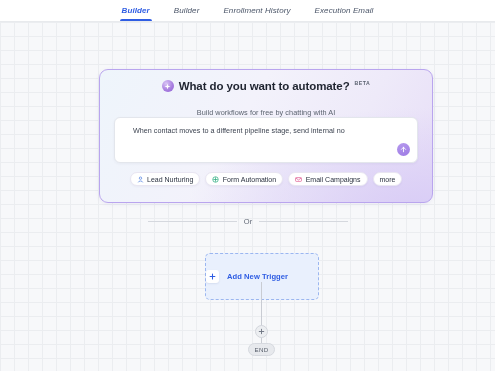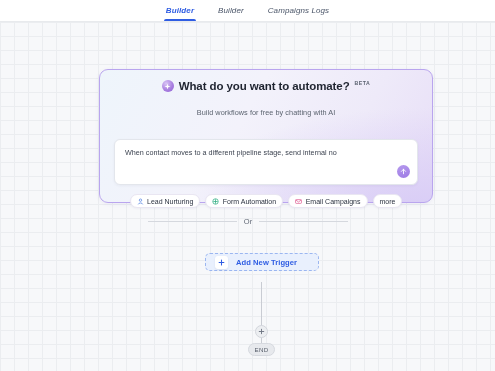--- a/index.html
+++ b/index.html
@@ -112,27 +112,27 @@
     text-align: center;
     font-size: 7.3px;
     color: #5c6470;
     margin-top: 15px;
     letter-spacing: 0.05px;
   }
 
   
   #prompt-box {
     position: relative;
-    margin-top: 22px;
+    margin-top: 0;
     height: 46px;
     background: #ffffff;
     border: 1px solid #e3e6ec;
     border-radius: 6px;
     box-shadow: 0 1px 3px rgba(40,40,80,0.05);
-    padding: 8px 10px;
+    padding: 8px 18px;
   }
   #prompt-text {
     font-size: 7.2px;
     color: #3c4350;
     line-height: 10px;
     letter-spacing: 0.02px;
     display: block;
     white-space: nowrap;
     overflow: hidden;
   }
@@ -185,28 +185,27 @@
   }
   .or-line { flex: 1; height: 1px; background: #d5d8de; }
   #or-text { font-size: 7.5px; color: #616875; }
 
   
   #trigger-node {
     position: absolute;
     left: 205px;
     top: 231px;
     width: 114px;
-    height: 18px;
+    height: 47px;
     border: 1px dashed #9bb6f0;
     border-radius: 5px;
     background: #e9f0fd;
     display: flex;
     align-items: center;
     gap: 8px;
-    padding-left: 9px;
     cursor: pointer;
   }
   #trigger-plus {
     width: 13px; height: 13px;
     background: #ffffff;
     border-radius: 3px;
     display: flex; align-items: center; justify-content: center;
     box-shadow: 0 1px 2px rgba(40,60,130,0.10);
     flex: 0 0 auto;
   }
@@ -258,21 +257,24 @@
 <body>
 
 <div id="topnav">
   <div class="nav-tab active">
     <span>Builder</span>
   </div>
   <div class="nav-tab">
     <span>Builder</span>
   </div>
   <div class="nav-tab">
-    <span>Campaigns Logs</span>
+    <span>Enrollment History</span>
+  </div>
+  <div class="nav-tab">
+    <span>Execution Email</span>
   </div>
 </div>
 
 <div id="canvas">
 
   <div id="ai-card">
 
     <div class="card-head">
       <span class="spark-icon">
         <svg width="7" height="7" viewBox="0 0 8 8">

